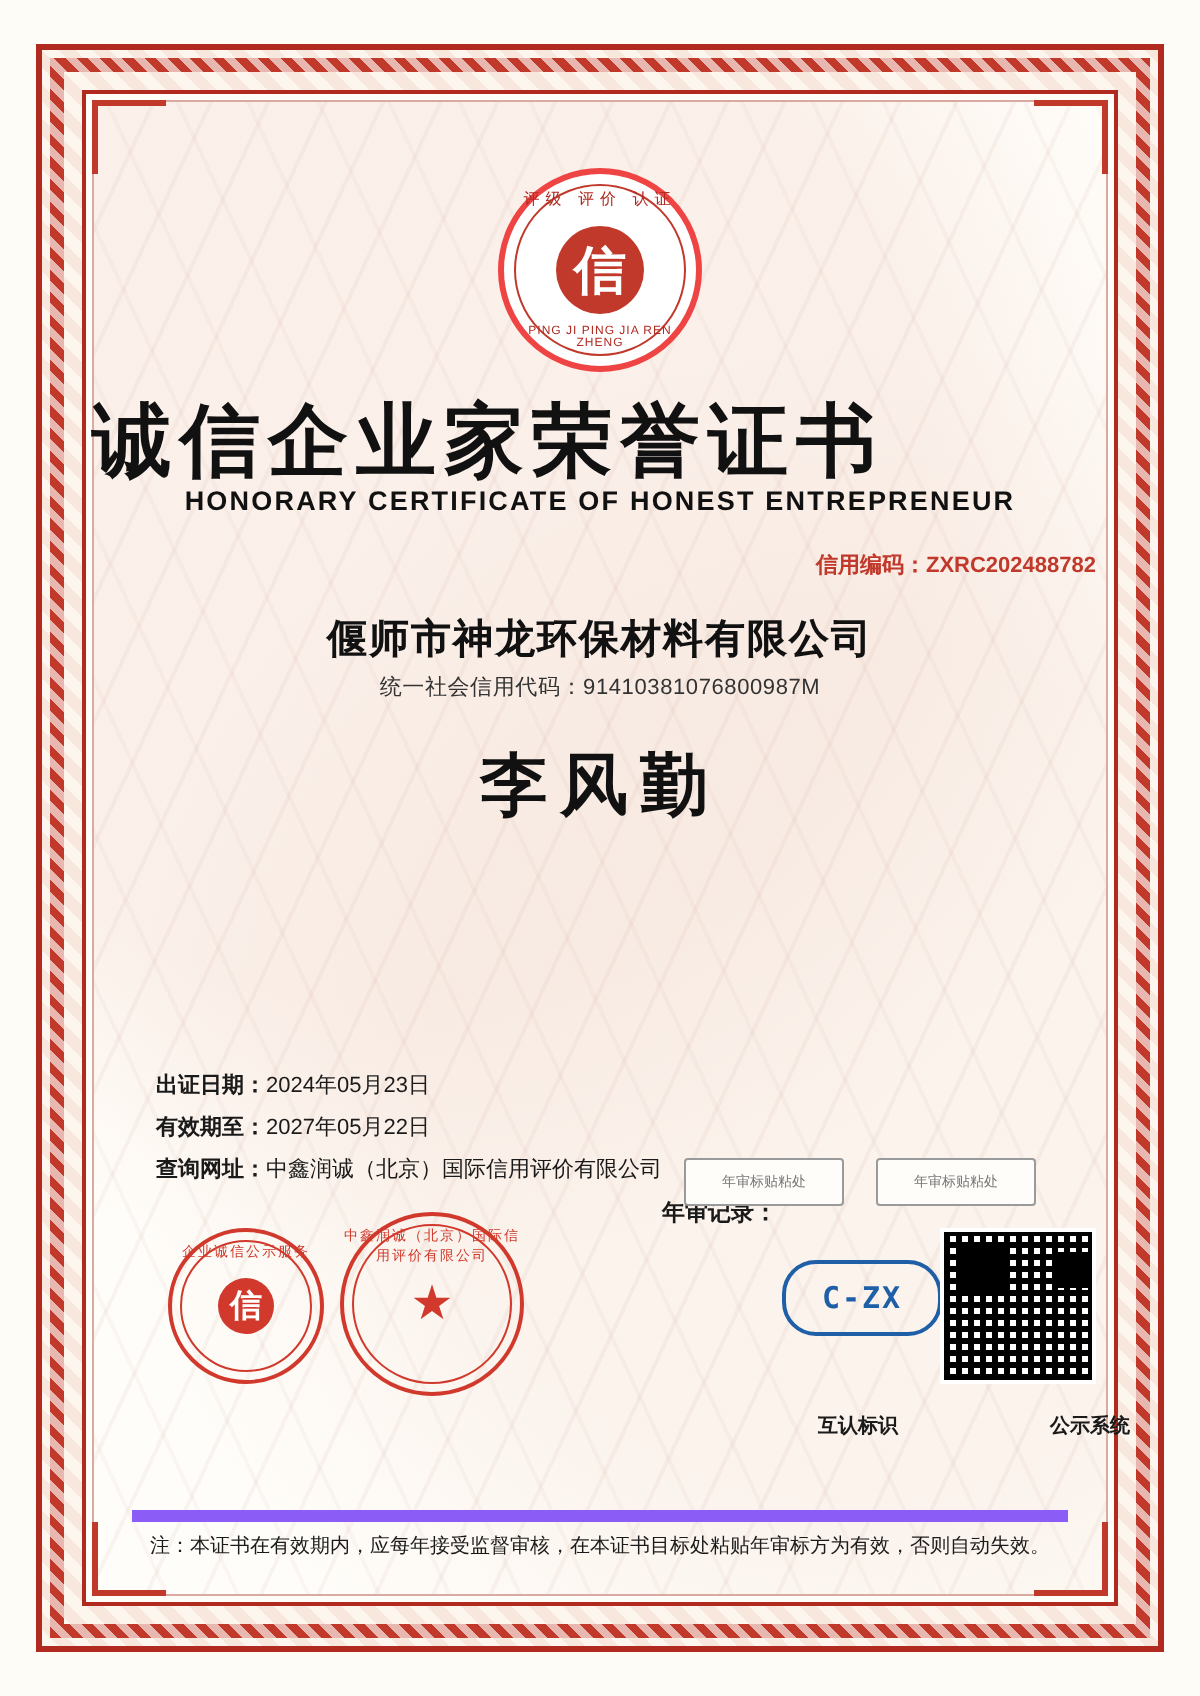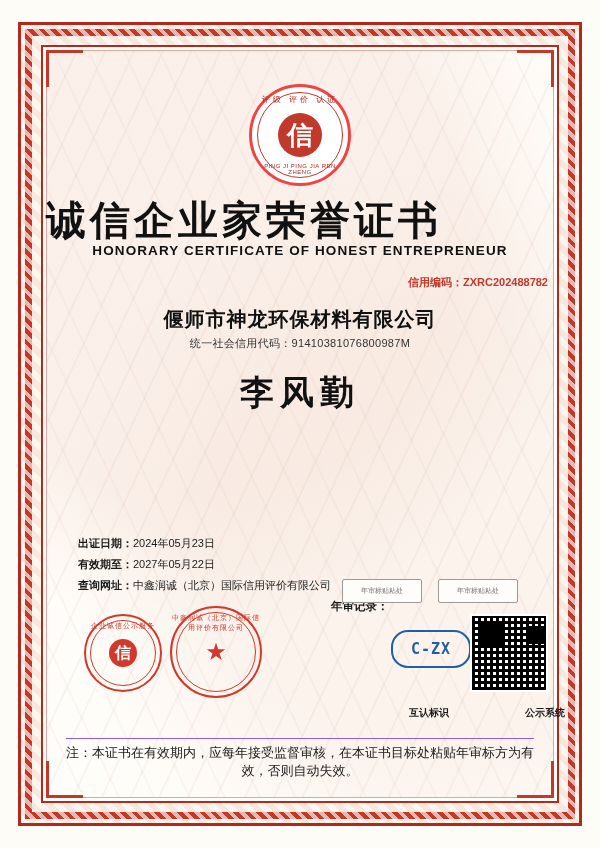--- a/index.html
+++ b/index.html
@@ -187,22 +187,22 @@
   }
   .caption{
     position:absolute;font-size:10px;color:#1a1a1a;text-align:center;font-weight:bold;
   }
   .cap1{left:22px;top:86px;width:230px;line-height:16px;font-size:10.5px;}
   .cap2{left:330px;top:100px;width:106px;}
   .cap3{left:446px;top:100px;width:106px;}
 
   .footnote{
     position:absolute;left:20px;right:20px;bottom:18px;
-    font-size:13px;color:#1a1a1a;text-align:center;
-    border-top:1px solid #8b5cf6;padding-top:5px;
+    font-size:10px;color:#1a1a1a;text-align:center;
+    border-top:6px solid #8b5cf6;padding-top:5px;
   }
 </style>
 </head>
 <body>
 
 <div class="page">
   <div class="frame-outer"></div>
   <div class="frame-mid"></div>
   <div class="frame-inner"></div>
   <div class="frame-inner2">

